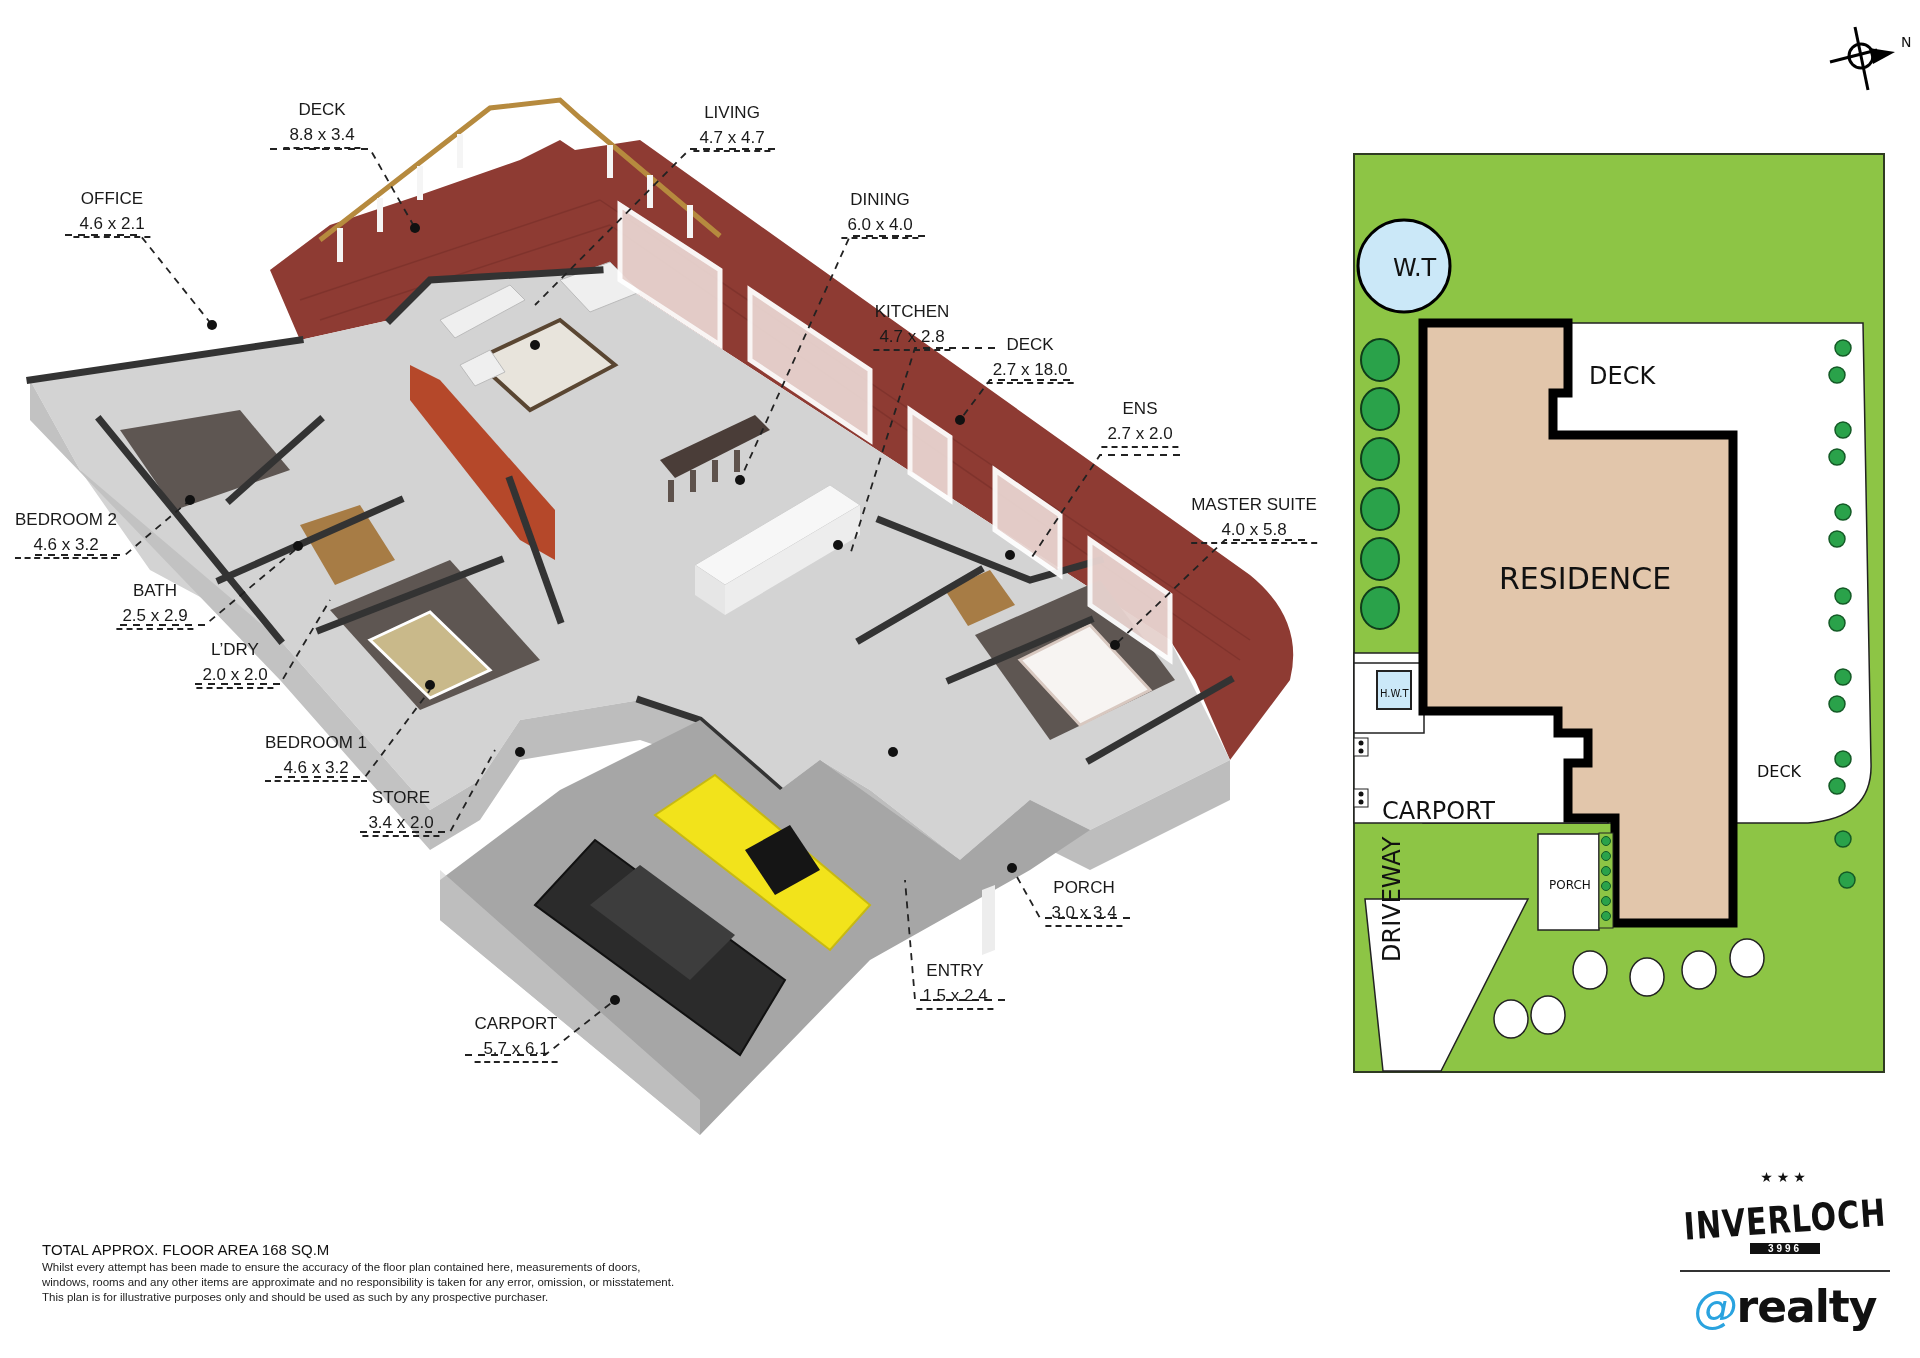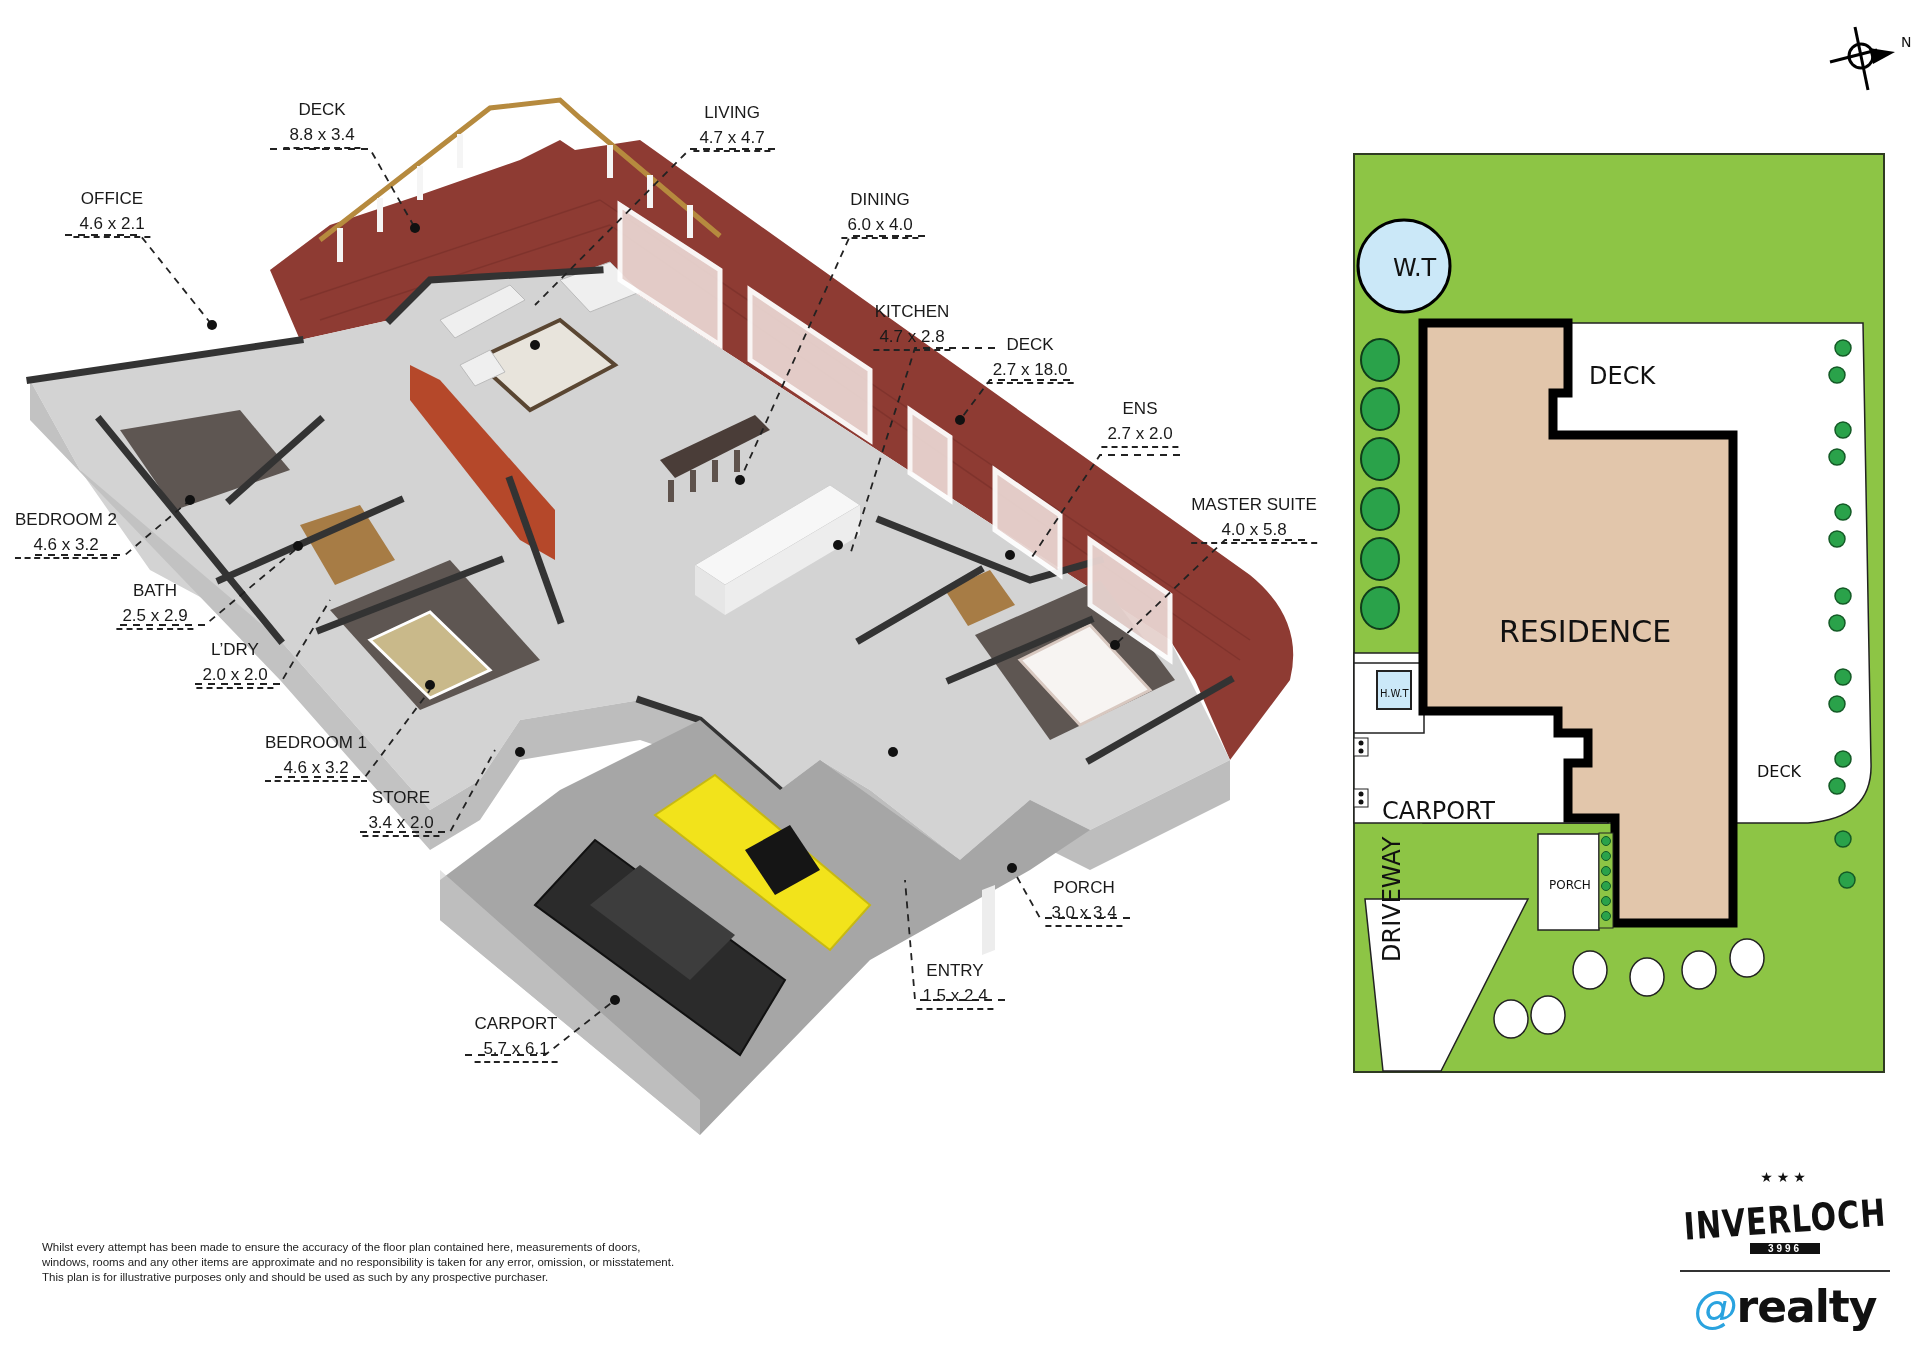--- a/index.html
+++ b/index.html
@@ -297,28 +297,29 @@
       <ellipse cx="294" cy="824" rx="17" ry="19"></ellipse>
     <ellipse cx="346" cy="817" rx="17" ry="19"></ellipse>
       <ellipse cx="394" cy="805" rx="17" ry="19"></ellipse>
     <ellipse cx="158" cy="866" rx="17" ry="19"></ellipse>
       <ellipse cx="195" cy="862" rx="17" ry="19"></ellipse>
   </g>
 </svg>
 
 <span class="site-label" style="left:1393px;top:254px;font-size:24px;">W.T</span>
 <span class="site-label" style="left:1589px;top:362px;font-size:24px;">DECK</span>
-<span class="site-label" style="left:1499px;top:614px;font-size:30px;">RESIDENCE</span>
+<span class="site-label" style="left:1499px;top:561px;font-size:30px;">RESIDENCE</span>
 <span class="site-label" style="left:1380px;top:688px;font-size:10px;">H.W.T</span>
 <span class="site-label" style="left:1757px;top:762px;font-size:16px;">DECK</span>
 <span class="site-label" style="left:1382px;top:797px;font-size:24px;">CARPORT</span>
 <span class="site-label" style="left:1549px;top:878px;font-size:12px;">PORCH</span>
 <span class="site-label" style="left:1378px;top:962px;font-size:24px;transform:rotate(-90deg);transform-origin:left top;">DRIVEWAY</span>
 
 <div class="footer">
+  <div class="area">TOTAL APPROX. FLOOR AREA 168 SQ.M</div>
   <div class="disc">Whilst every attempt has been made to ensure the accuracy of the floor plan contained here, measurements of doors,</div>
   <div class="disc">windows, rooms and any other items are approximate and no responsibility is taken for any error, omission, or misstatement.</div>
   <div class="disc">This plan is for illustrative purposes only and should be used as such by any prospective purchaser.</div>
 </div>
 
 <div class="brand">
   <div class="stars">★★★</div>
   <div class="inverloch">INVERLOCH</div>
   <div class="postcode">3996</div>
   <div class="rule"></div>

